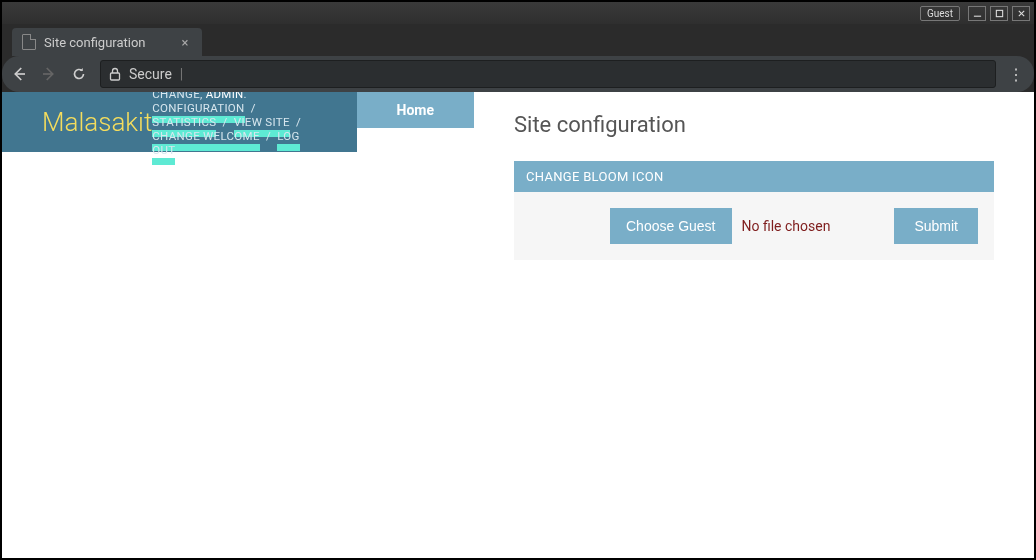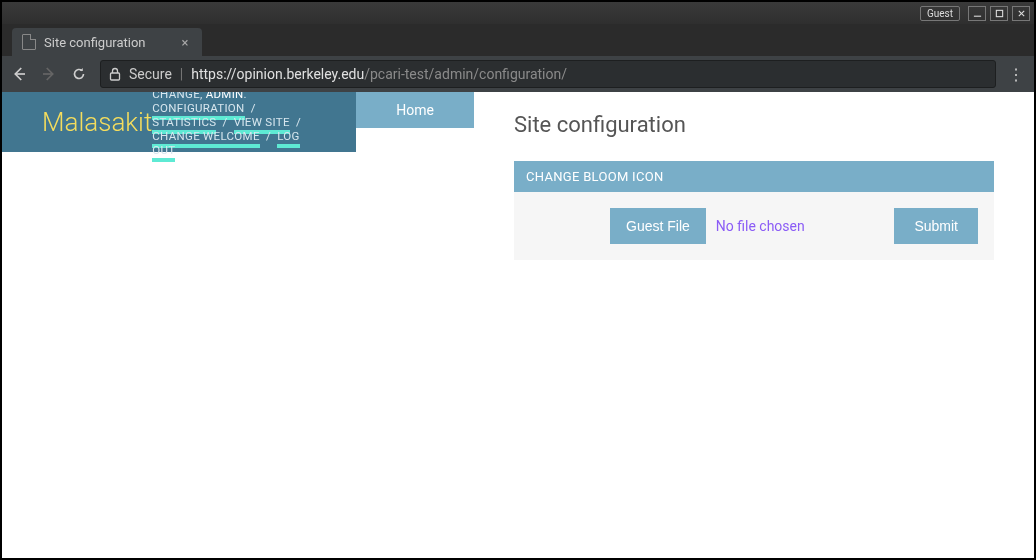--- a/index.html
+++ b/index.html
@@ -91,20 +91,21 @@
   display:flex;align-items:center;justify-content:center;
   color:#aaa;font-size:13px;
 }
 .toolbar {
   height: 36px;
   background: #3e4245;
   display: flex;
   align-items: center;
   padding: 0 8px;
   gap: 10px;
+  border-radius: 17px;
 }
 .nav-ico { color: #cfcfcf; display:flex; align-items:center; width:20px; }
 .nav-ico.disabled { color: #666; }
 .nav-ico svg { width: 18px; height: 18px; }
 .addr {
   flex: 1;
   height: 28px;
   background: #2b2e30;
   border: 1px solid #1d1f20;
   border-radius: 3px;
@@ -141,32 +142,32 @@
   color: #f5dd5d;
   font-size: 26px;
   font-weight: 300;
 }
 .usernav {
   font-size: 11.5px;
   letter-spacing: 0.3px;
 }
 .usernav .welcome { color: #d7e6ee; }
 .usernav .admin { font-weight: normal; color: #fff; margin-top: 32px; }
-.usernav a { color: #d7e6ee; text-decoration: none; border-bottom: 4px solid #5eead4; padding-bottom:1px; }
+.usernav a { color: #d7e6ee; text-decoration: none; border-bottom: 7px solid #5eead4; padding-bottom:1px; }
 .usernav .slash { color: #d7e6ee; margin: 0 3px; }
 .crumbbar {
   background: #79aec8;
   color: #fff;
   height: 36px;
   display: flex;
   align-items: center;
   padding: 0 40px;
   font-size: 14px;
 }
-.crumbbar a { color: #fff; text-decoration: none; }
+.crumbbar a { color: #fff; text-decoration: none; font-weight: bold; }
 .content {
   padding: 20px 40px;
   flex: 1;
 }
 .page-title {
   font-size: 22px;
   color: #555;
   font-weight: 400;
   margin-bottom: 24px;
 }
@@ -189,21 +190,21 @@
 }
 .choose-btn, .submit-btn {
   background: #79aec8;
   color: #fff;
   border: none;
   padding: 10px 16px;
   font-size: 14px;
   cursor: pointer;
 }
 .submit-btn { margin-left: auto; padding: 10px 20px; }
-.filestatus { color: #8b5cf6; font-size: 14px; }
+.filestatus { color: #7f1d1d; font-size: 14px; }
 </style>
 </head>
 <body>
 
 <div class="window">
 
   <div class="titlebar">
     <div class="guest-badge">Guest</div>
     <div class="win-btn">
       <svg viewBox="0 0 10 10">
@@ -250,21 +251,20 @@
           <path d="M17 4 L17 8 L13 8 Z" fill="#cfcfcf"></path>
         </svg>
     </span>
     <div class="addr">
       <svg class="lock" viewBox="0 0 12 14">
           <rect x="1.5" y="6" width="9" height="7" rx="1" fill="none" stroke="#ccc" stroke-width="1.3"></rect>
           <path d="M3.5 6 V4 a2.5 2.5 0 0 1 5 0 V6" fill="none" stroke="#ccc" stroke-width="1.3"></path>
         </svg>
       <span class="secure">Secure</span>
       <span class="sep">|</span>
-      <span><span class="url-host">https://opinion.berkeley.edu</span><span class="url-path">/pcari-test/admin/configuration/</span></span>
     </div>
     <span class="menu-dots">
       <span>⋮</span>
     </span>
   </div>
 
   <div class="viewport">
 
     <div class="app-header">
       <div class="brand">Malasakit</div>
@@ -286,21 +286,21 @@
       <a href="#">Home</a>
     </div>
 
     <div class="content">
       <h1 class="page-title">Site configuration</h1>
 
       <div class="module">
         <div class="mod-header">CHANGE BLOOM ICON</div>
         <div class="mod-body">
           <div style="width:70px"></div>
-          <button class="choose-btn">Guest File</button>
+          <button class="choose-btn">Choose Guest</button>
           <span class="filestatus">No file chosen</span>
           <button class="submit-btn">Submit</button>
         </div>
       </div>
     </div>
 
   </div>
 
 </div>
 

